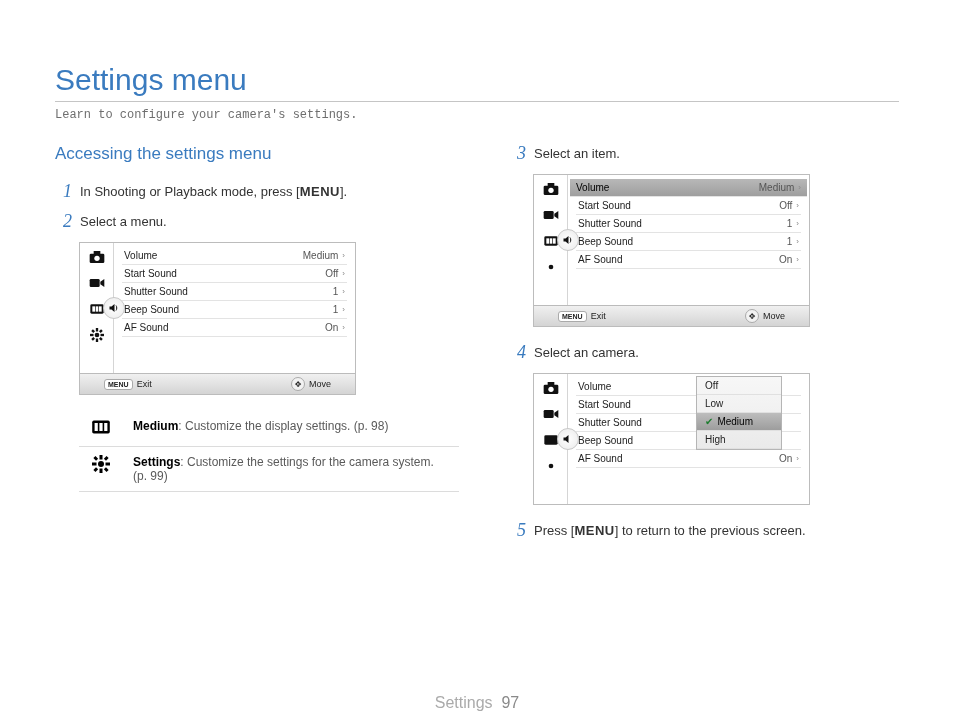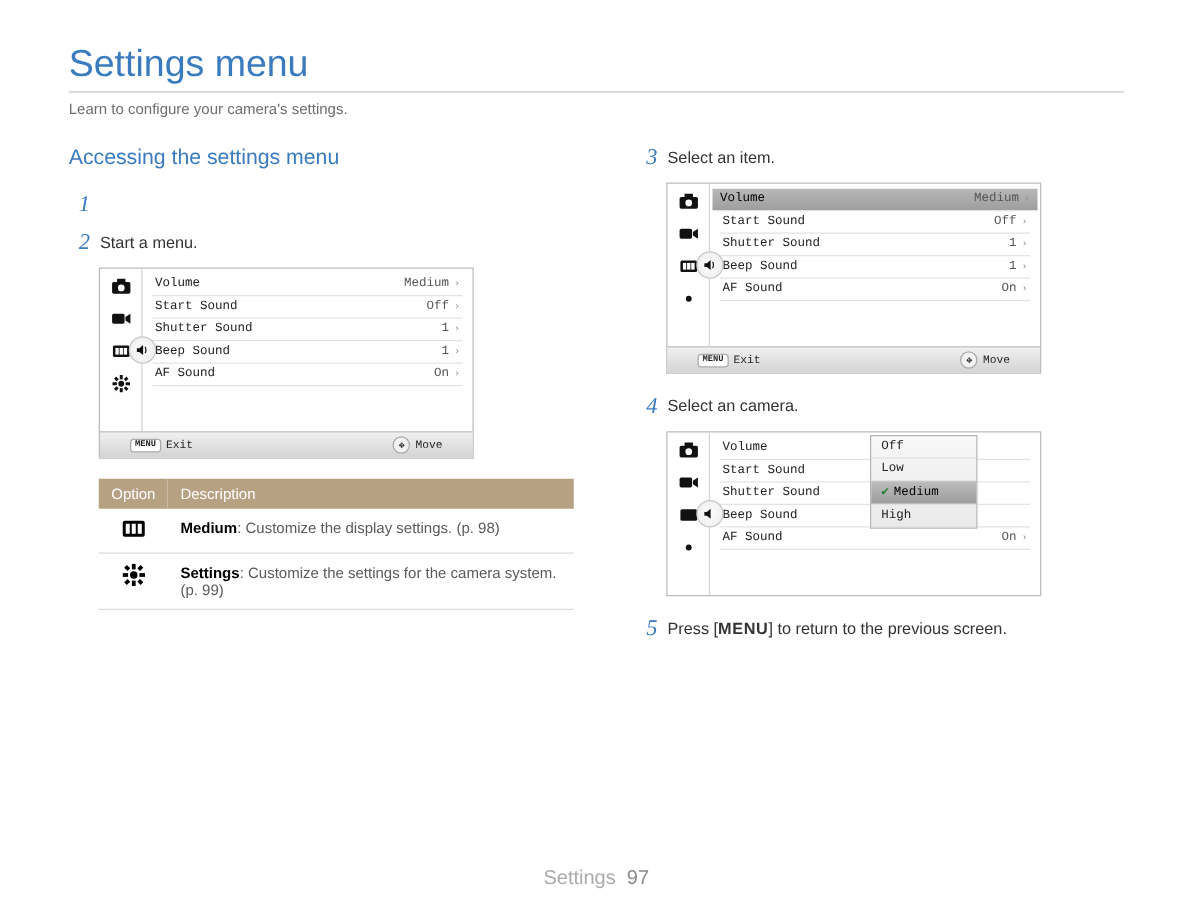--- a/index.html
+++ b/index.html
@@ -12,47 +12,48 @@
     position: relative;
     padding: 35px 55px 0 55px;
   }
   .page-title {
     font-size: 30px;
     font-weight: 400;
     color: #3a7bbf;
     border-bottom: 1px solid #c5c5c5;
     padding-bottom: 4px;
     margin-bottom: 6px;
+    margin-top: 28px;
   }
   .page-intro {
     font-size: 12px;
     color: #6e6e6e;
     margin-bottom: 22px;
+    font-family: Liberation Mono, monospace;
   }
   .columns { display: flex; gap: 50px; }
   .col { flex: 1; }
   .section-heading {
     font-size: 17px;
     color: #3a7bbf;
     font-weight: 400;
     margin-bottom: 18px;
   }
   .step { display:flex; gap:8px; font-size:13px; color:#333; margin: 0 0 12px 8px; align-items:flex-start;}
   .step-num { font-size:18px; font-style:italic; color:#3a7bbf; line-height:1; font-family: Georgia, serif;}
   .step-text { padding-top:2px;}
   .menu-word { font-weight:bold; letter-spacing:0.5px;}
   
   .camera-screen {
     border: 1px solid #bcbcbc;
-    width: 300px;
+    width: 277px;
     margin: 8px 0 16px 24px;
     background: #fff;
     font-size: 10px;
     color:#222;
-    font-family:Liberation Mono, monospace;
   }
   .cs-body { display:flex; height:130px; }
   .cs-tabs {
     width: 34px;
     border-right: 1px solid #d5d5d5;
     display:flex; flex-direction:column;
     align-items:center;
     padding-top:6px;
     gap:10px;
   }
@@ -129,25 +130,28 @@
 <div class="page-title">Settings menu</div>
 <div class="page-intro">Learn to configure your camera's settings.</div>
 
 <div class="columns">
 
   <div class="col">
     <div class="section-heading">Accessing the settings menu</div>
 
     <div class="step">
       <span class="step-num">1</span>
+      <span class="step-text">
+        <span>In Shooting or Playback mode, press [</span><span class="menu-word">MENU</span><span>].</span>
+      </span>
     </div>
 
     <div class="step">
       <span class="step-num">2</span>
-      <span class="step-text">Start a menu.</span>
+      <span class="step-text">Select a menu.</span>
     </div>
 
     <div class="camera-screen">
       <div class="cs-body">
         <div class="cs-tabs">
           <span class="tab">
               <svg class="ic" viewBox="0 0 24 20">
                 <rect x="1" y="5" width="22" height="14" rx="2" fill="#111"></rect>
                 <rect x="7" y="1" width="10" height="5" fill="#111"></rect>
                 <circle cx="12" cy="12" r="4" fill="#fff"></circle>
@@ -235,24 +239,20 @@
         <span class="foot-spacer"></span>
         <span class="foot-group">
             <span class="mini-disc">✥</span>
             <span>Move</span>
           </span>
       </div>
     </div>
 
     <table class="opt-table">
       <tbody>
-          <tr>
-        <th>Option</th>
-        <th>Description</th>
-      </tr>
       <tr>
         <td class="icon-cell"><svg width="20" height="16" viewBox="0 0 24 20">
                 <rect x="1" y="2" width="22" height="16" rx="2" fill="#000"></rect>
                 <rect x="4" y="5" width="4" height="10" fill="#fff"></rect>
                 <rect x="10" y="5" width="4" height="10" fill="#fff"></rect>
                 <rect x="16" y="5" width="4" height="10" fill="#fff"></rect>
               </svg></td>
         <td><span class="desc-strong">Medium</span><span>: Customize the display settings. (p. 98)</span></td>
       </tr>
       <tr>

